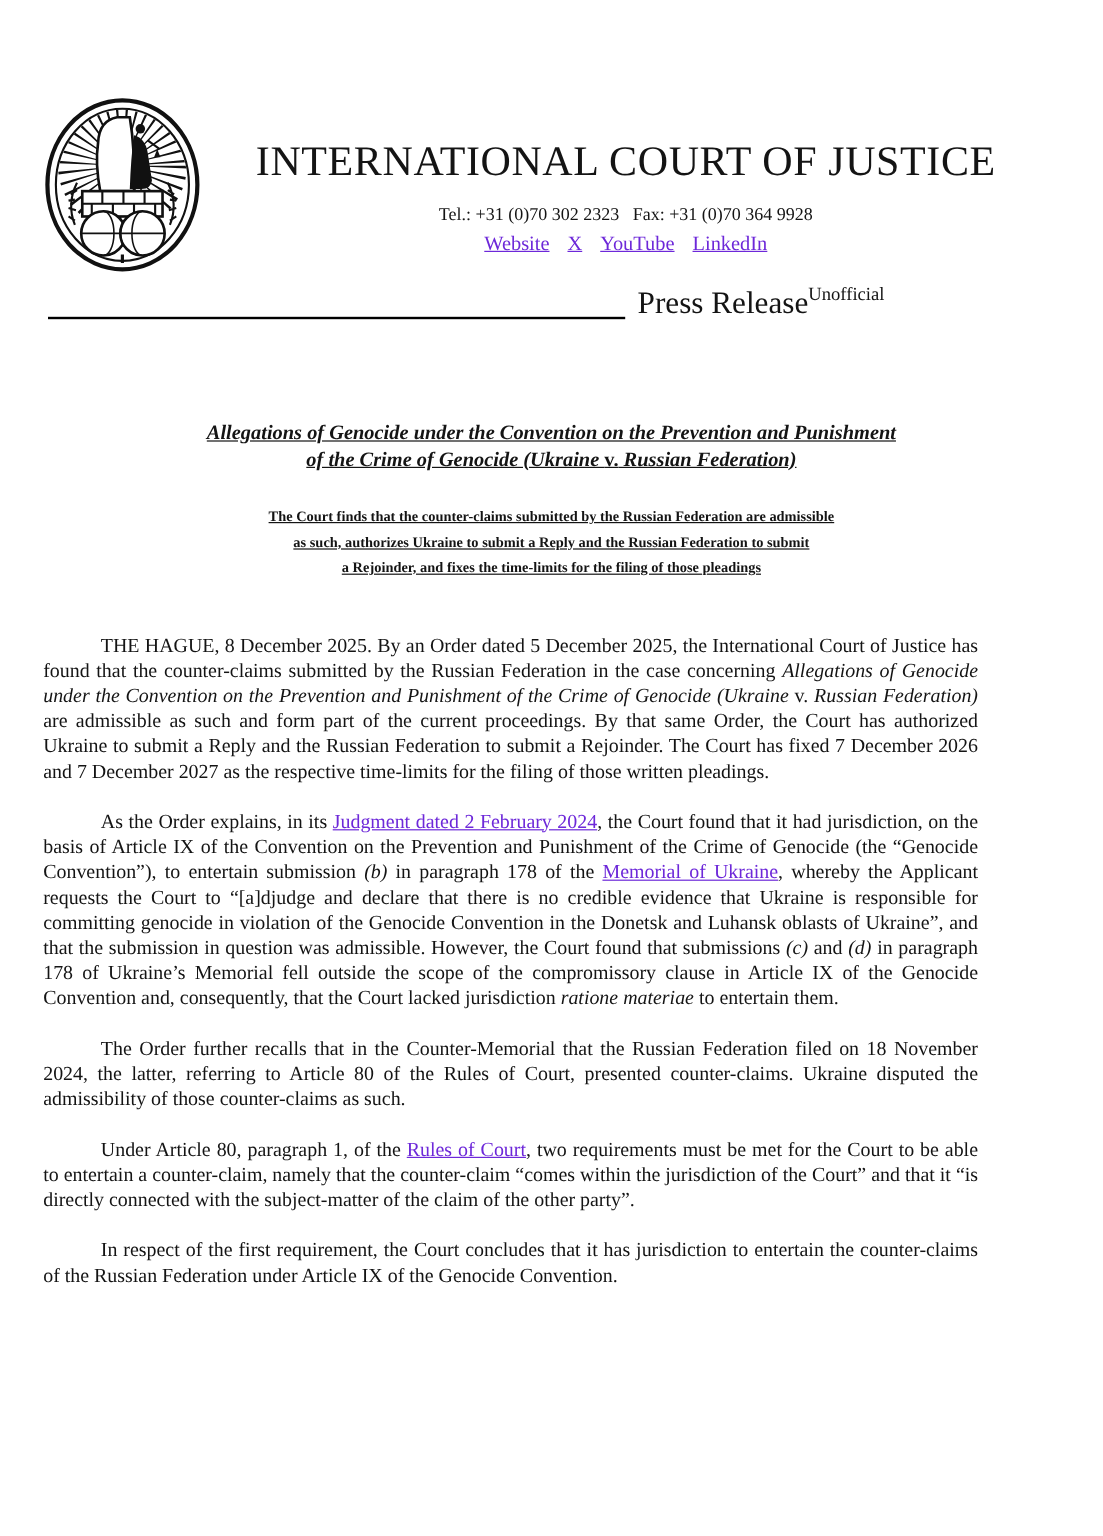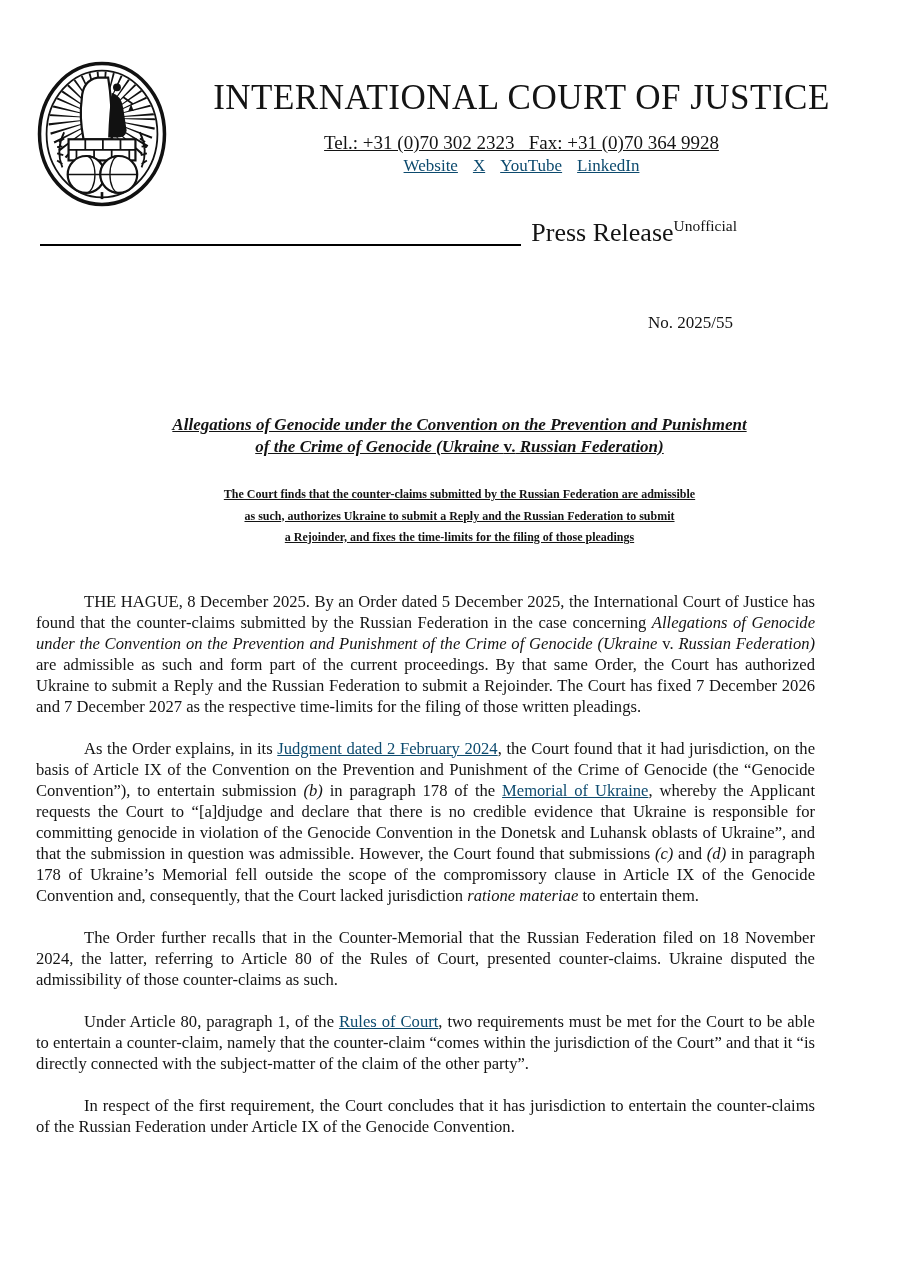--- a/index.html
+++ b/index.html
@@ -7,28 +7,28 @@
   .page {
     width: 919px; height: 1280px;
     margin: 0 auto;
     background: #ffffff;
     color: #141414;
     font-family: "Liberation Serif", serif;
     position: relative;
     overflow: hidden;
   }
   
-  .header { display: flex; padding: 58px 40px 0 36px; align-items: flex-start; }
+  .header { display: flex; padding: 78px 40px 0 36px; align-items: center; }
   .seal { width: 132px; height: 152px; flex: none; }
   .header-text { flex: 1; text-align: center; padding-top: 20px; padding-right: 4px; }
   .org-title { font-size: 35px; line-height: 40px; white-space: nowrap; letter-spacing: 0.5px; font-weight: 400; }
   .addr { font-size: 17px; line-height: 21px; margin-top: 5px; }
-  .contact { font-size: 19px; line-height: 21px; margin-top: 14px; text-decoration: underline; }
+  .contact { font-size: 15px; line-height: 21px; margin-top: 14px; }
   .links-row { margin-top: 2px; font-size: 17px; line-height: 21px; display: flex; justify-content: center; gap: 15px; }
-  a.lnk { color: #0c4a6e; text-decoration: underline; cursor: pointer; }
+  a.lnk { color: #6d28d9; text-decoration: underline; cursor: pointer; }
   
   .pr-row { display: flex; margin: 6px 182px 0 40px; }
   .pr-line { flex: 1; height: 30px; border-bottom: 2px solid #000; }
   .pr-right { margin-left: 10px; display: flex; flex-direction: row; }
   .pr-kind { font-size: 26px; line-height: 34px; white-space: nowrap; }
   .pr-status { font-size: 15.5px; line-height: 20px; }
   
   .info-block { margin-left: 648px; margin-top: 62px; font-size: 17px; line-height: 22px; }
   
   .case-title { margin-top: 80px; text-align: center; font-weight: bold; font-style: italic; font-size: 17px; line-height: 21.5px; }
@@ -100,21 +100,20 @@
 
   <div class="pr-row">
     <div class="pr-line"></div>
     <div class="pr-right">
       <span class="pr-kind">Press Release</span>
       <span class="pr-status">Unofficial</span>
     </div>
   </div>
 
   <div class="info-block">
-    <div>No. 2025/55</div>
   </div>
 
   <div class="case-title">
       <div><span class="uline"><span>Allegations of Genocide under the Convention on the Prevention and Punishment</span></span></div>
       <div><span class="uline"><span>of the Crime of Genocide (Ukraine </span><span class="rm">v.</span><span> Russian Federation)</span></span></div>
     </div>
 
   <div class="headline">
       <div><span class="uline">The Court finds that the counter-claims submitted by the Russian Federation are admissible</span></div>
       <div><span class="uline">as such, authorizes Ukraine to submit a Reply and the Russian Federation to submit</span></div>

